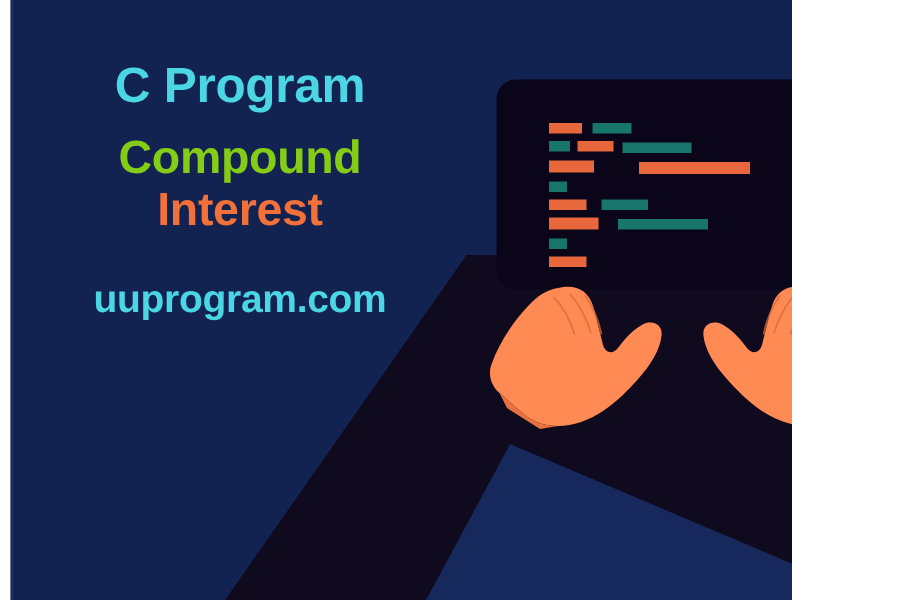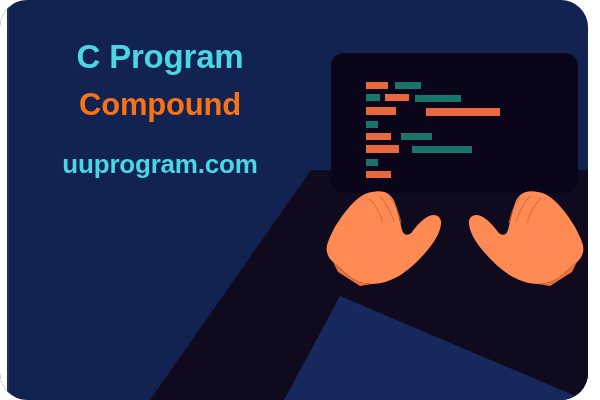--- a/index.html
+++ b/index.html
@@ -1,20 +1,19 @@
 <!DOCTYPE html>
 <html><head>
 <meta charset="utf-8">
 <style>
   html,body{margin:0;padding:0;background:#ffffff;}
   #stage{
-    position:relative;width:588px;height:400px;overflow:hidden;
+    position:relative;width:528px;height:400px;overflow:hidden;
     background:#122352;
     font-family:"Liberation Sans",sans-serif;
-    border-radius:27px;
   }
   
   #left-strip{
     position:absolute;left:0;top:0;width:7px;height:400px;
     background:#ffffff;z-index:60;
   }
   #left-strip-inner{
     position:absolute;left:7px;top:0;width:2px;height:400px;
     background:#2a3a63;opacity:.55;z-index:60;
   }
@@ -26,21 +25,21 @@
   .t-line{
     display:block;line-height:1.13;
     letter-spacing:-0.2px;
     white-space:nowrap;
   }
   #line-cprogram{
     font-size:33px;font-weight:bold;color:#4BD6E3;
     margin-bottom:12px;
   }
   #line-compound{
-    font-size:31px;font-weight:bold;color:#f97316;
+    font-size:31px;font-weight:bold;color:#84cc16;
   }
   #line-interest{
     font-size:31px;font-weight:bold;color:#F2703A;
     margin-bottom:14px;
   }
   #line-site{
     font-size:26px;font-weight:bold;color:#4BD6E3;margin-top:28px;
   }
   
   #illustration{position:absolute;left:0;top:0;width:600px;height:400px;z-index:20;}
@@ -140,19 +139,20 @@
         <path d="M80,197 C85,204 89,213 91,223" stroke="#D96A35" stroke-width="1.2" fill="none" opacity=".75"></path>
         <path d="M23,262 L39,276 C45,281 53,284 62,284 L50,286 L28,272 Z" fill="#E8713E"></path>
       </g>
 
     </svg>
   </div>
 
   <div id="title-block">
     <span class="t-line" id="line-cprogram">C Program</span>
     <span class="t-line" id="line-compound">Compound</span>
+    <span class="t-line" id="line-interest">Interest</span>
     <span class="t-line" id="line-site">uuprogram.com</span>
   </div>
 
   <div id="left-strip"></div>
   <div id="left-strip-inner"></div>
 
 </div>
 
 </body></html>

